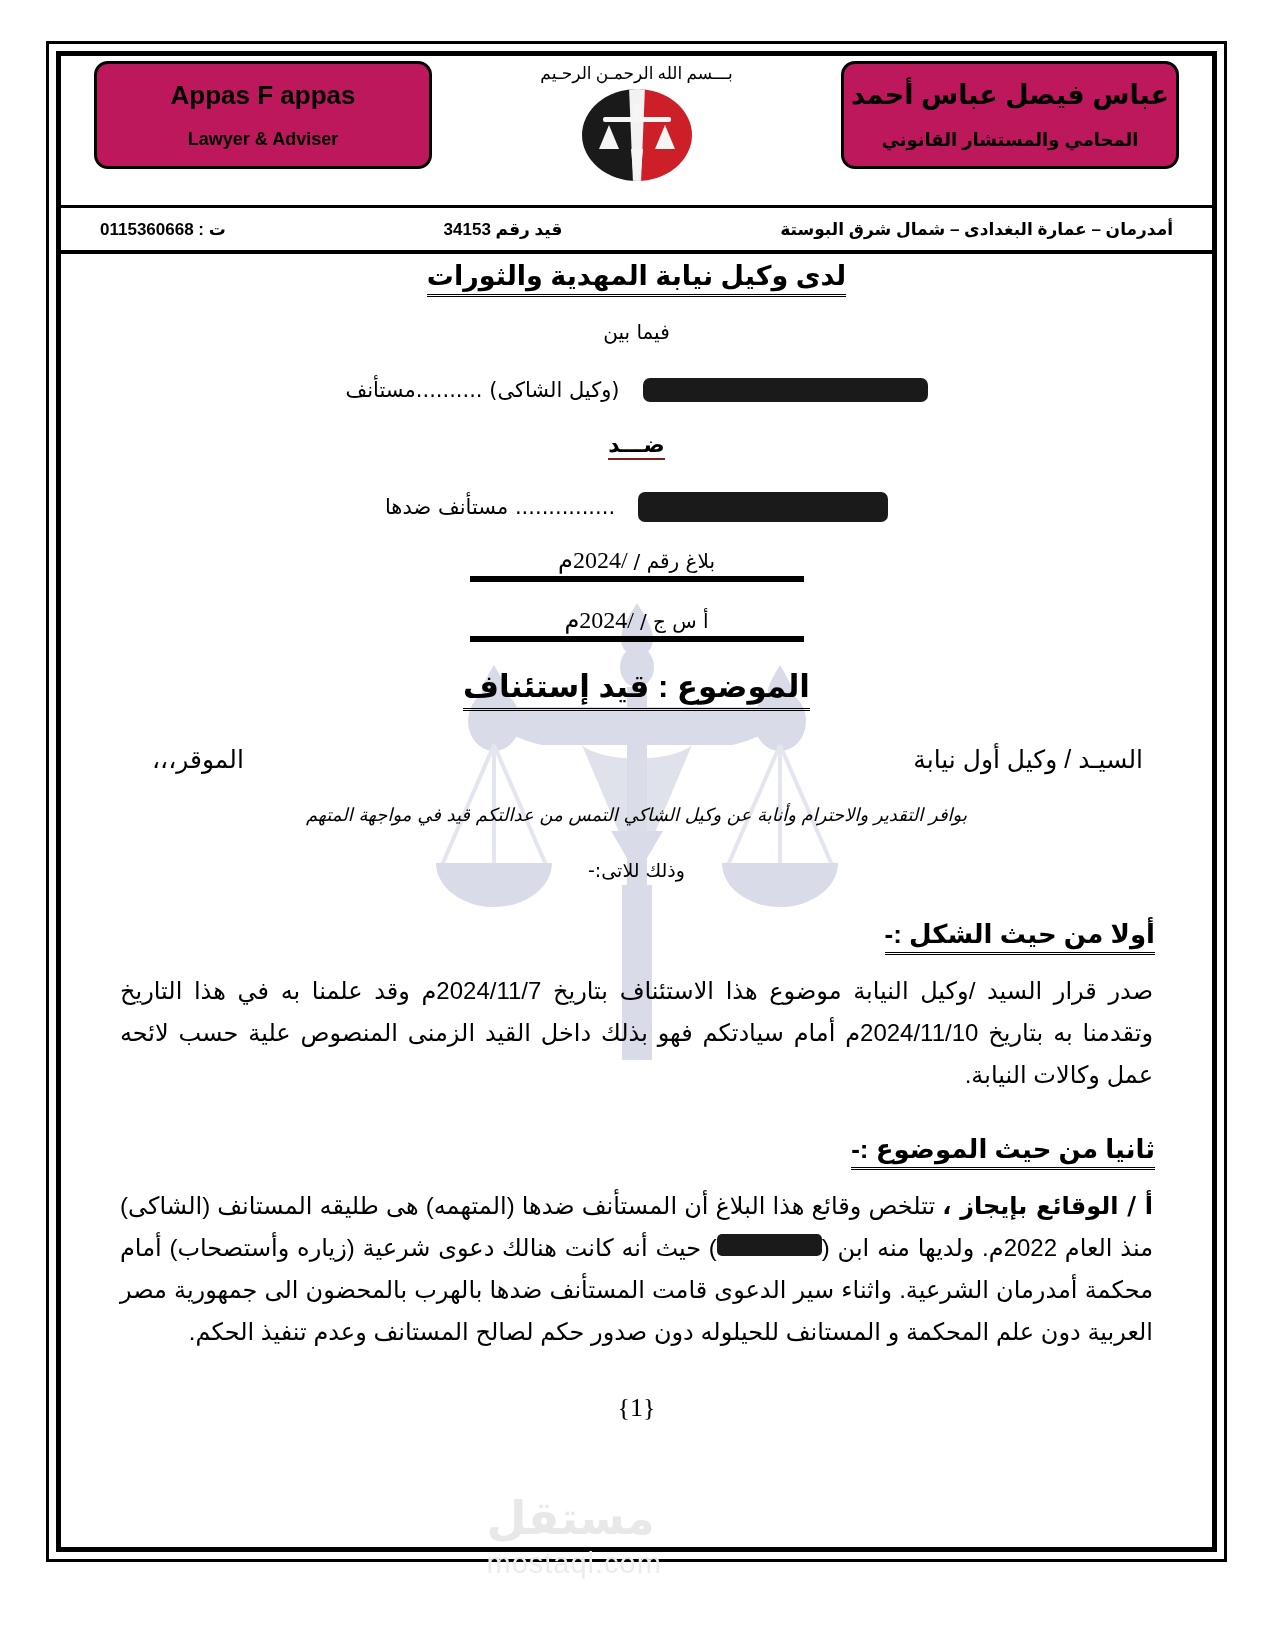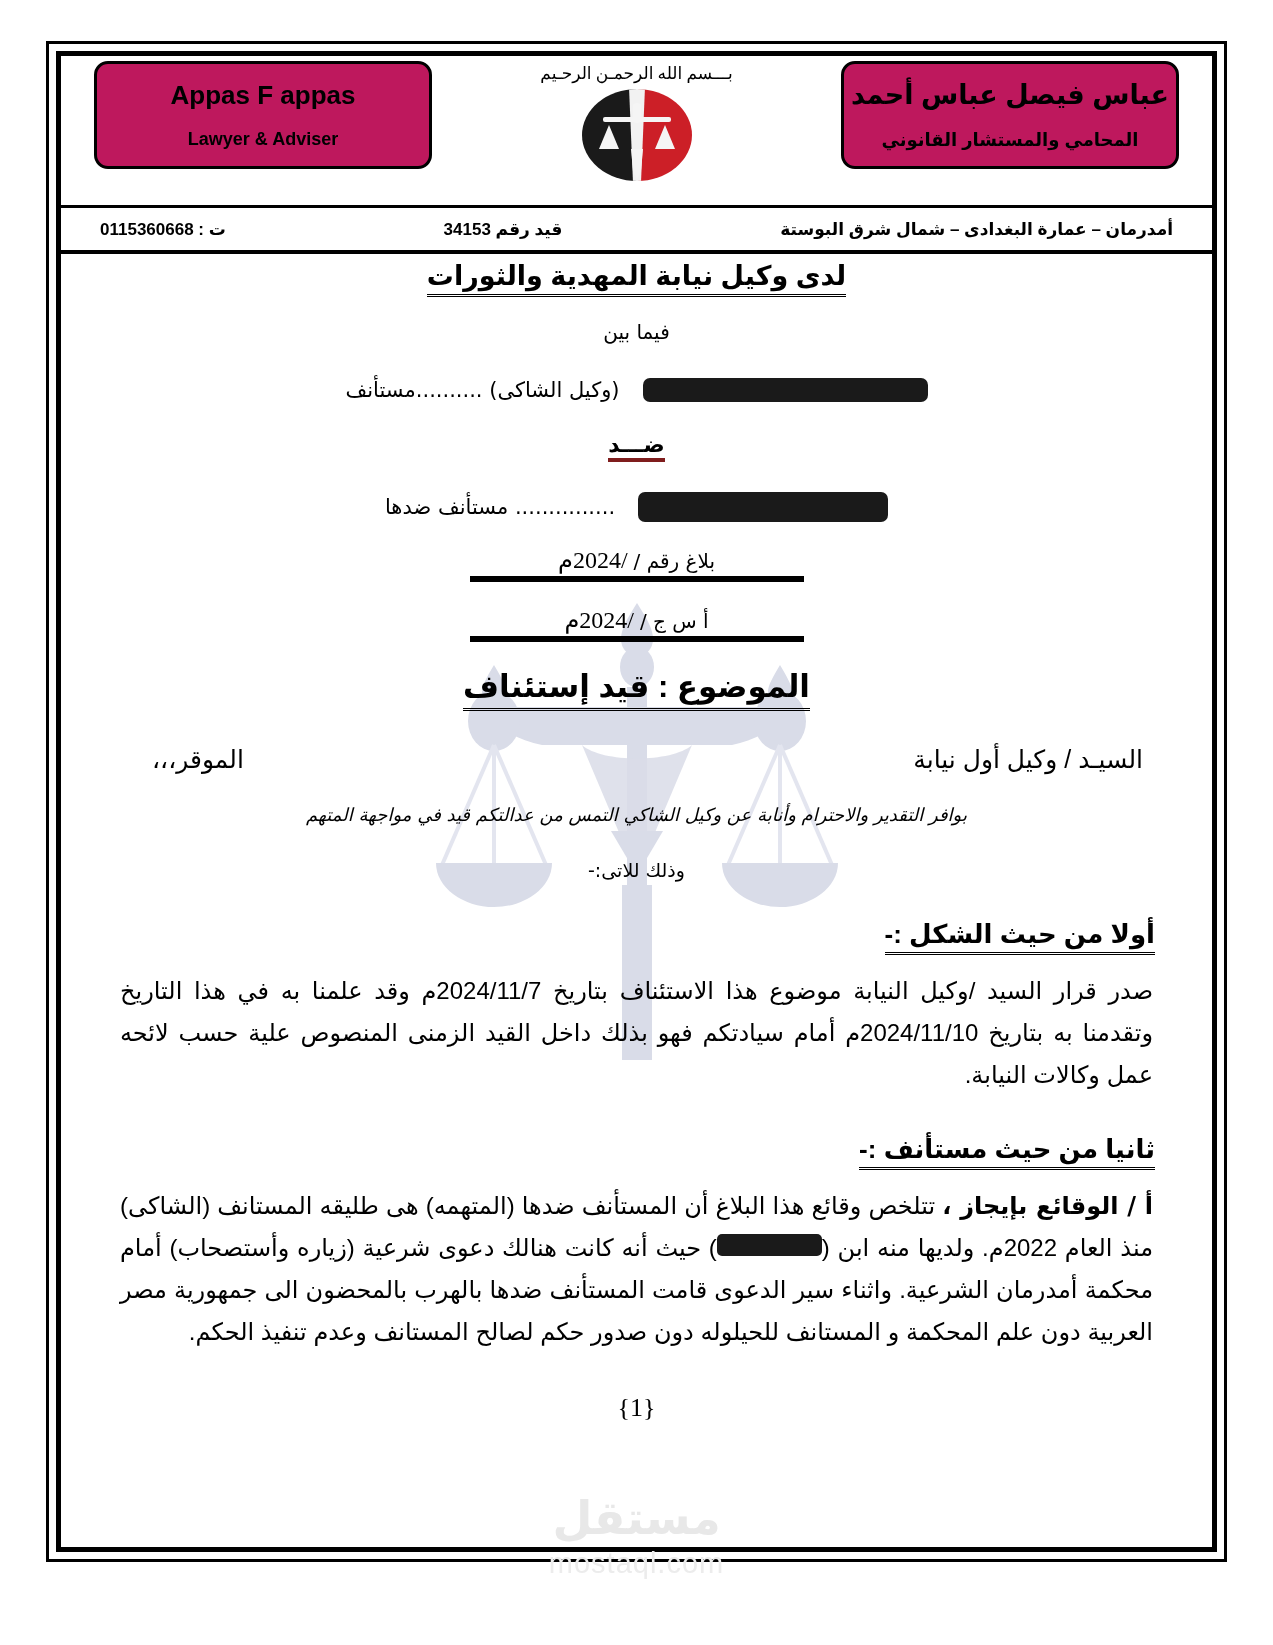--- a/index.html
+++ b/index.html
@@ -90,21 +90,21 @@
     display:inline-block;background:#1a1a1a;border-radius:7px;
   }
   .redact.r1{width:285px;height:24px;}
   .redact.r2{width:250px;height:30px;}
   .redact.r3{width:105px;height:22px;border-radius:5px;}
 
   .didd{
     text-align:center;font-family:"Liberation Sans","DejaVu Sans",sans-serif;
     font-weight:bold;font-size:22px;margin-top:30px;
   }
-  .didd span{border-bottom:4px solid #7f1d1d;padding-bottom:1px;}
+  .didd span{border-bottom:2px solid #7f1d1d;padding-bottom:1px;}
 
   .ref-line{
     text-align:center;font-size:24px;margin-top:24px;font-family:"Liberation Serif","DejaVu Serif",serif;
   }
   .ref-line .u{
     display:inline-block;border-bottom:6px solid #000;padding:0 2px 2px 2px;min-width:330px;
   }
   .ref-line .lbl{font-family:"DejaVu Sans",sans-serif;font-size:20px;}
 
   .subject{
@@ -139,21 +139,21 @@
   .para .lead{font-family:"DejaVu Sans",sans-serif;font-weight:bold;}
 
   .pagenum{
     text-align:center;font-family:"Liberation Serif","DejaVu Serif",serif;font-size:26px;
     margin-top:40px;
   }
 
   
   .mostaql{
     position:absolute;left:50%;top:1495px;transform:translateX(-50%);
-    width:300px;text-align:center;z-index:5;pointer-events:none;
+    width:300px;text-align:left;z-index:5;pointer-events:none;
   }
   .mostaql .ar{
     font-family:"DejaVu Sans",sans-serif;font-size:46px;color:#e8e8e8;font-weight:bold;line-height:1;
   }
   .mostaql .en{
     font-family:"Liberation Sans","DejaVu Sans",sans-serif;font-size:29px;color:#ececec;
     direction:ltr;letter-spacing:1px;margin-top:6px;
   }
 </style>
 </head>
@@ -289,21 +289,21 @@
 
     <div class="thus">وذلك للاتى:-</div>
 
     <div class="section-head">
       <span>أولا من حيث الشكل :-</span>
     </div>
 
     <div class="para">صدر قرار السيد /وكيل النيابة موضوع هذا الاستئناف بتاريخ 2024/11/7م وقد علمنا به في هذا التاريخ وتقدمنا به بتاريخ 2024/11/10م أمام سيادتكم فهو بذلك داخل القيد الزمنى المنصوص علية حسب لائحه عمل وكالات النيابة.</div>
 
     <div class="section-head">
-      <span>ثانيا من حيث مستأنف :-</span>
+      <span>ثانيا من حيث الموضوع :-</span>
     </div>
 
     <div class="para">
       <span class="lead">أ / الوقائع بإيجاز ،</span>
       <span>تتلخص وقائع هذا البلاغ أن المستأنف ضدها (المتهمه) هى طليقه المستانف (الشاكى) منذ العام 2022م. ولديها منه ابن (</span><span class="redact r3"></span><span>) حيث أنه كانت هنالك دعوى شرعية (زياره وأستصحاب) أمام محكمة أمدرمان الشرعية. واثناء سير الدعوى قامت المستأنف ضدها بالهرب بالمحضون الى جمهورية مصر العربية دون علم المحكمة و المستانف للحيلوله دون صدور حكم لصالح المستانف وعدم تنفيذ الحكم.</span>
     </div>
 
     <div class="pagenum">{1}</div>
   </div>
 </div>

